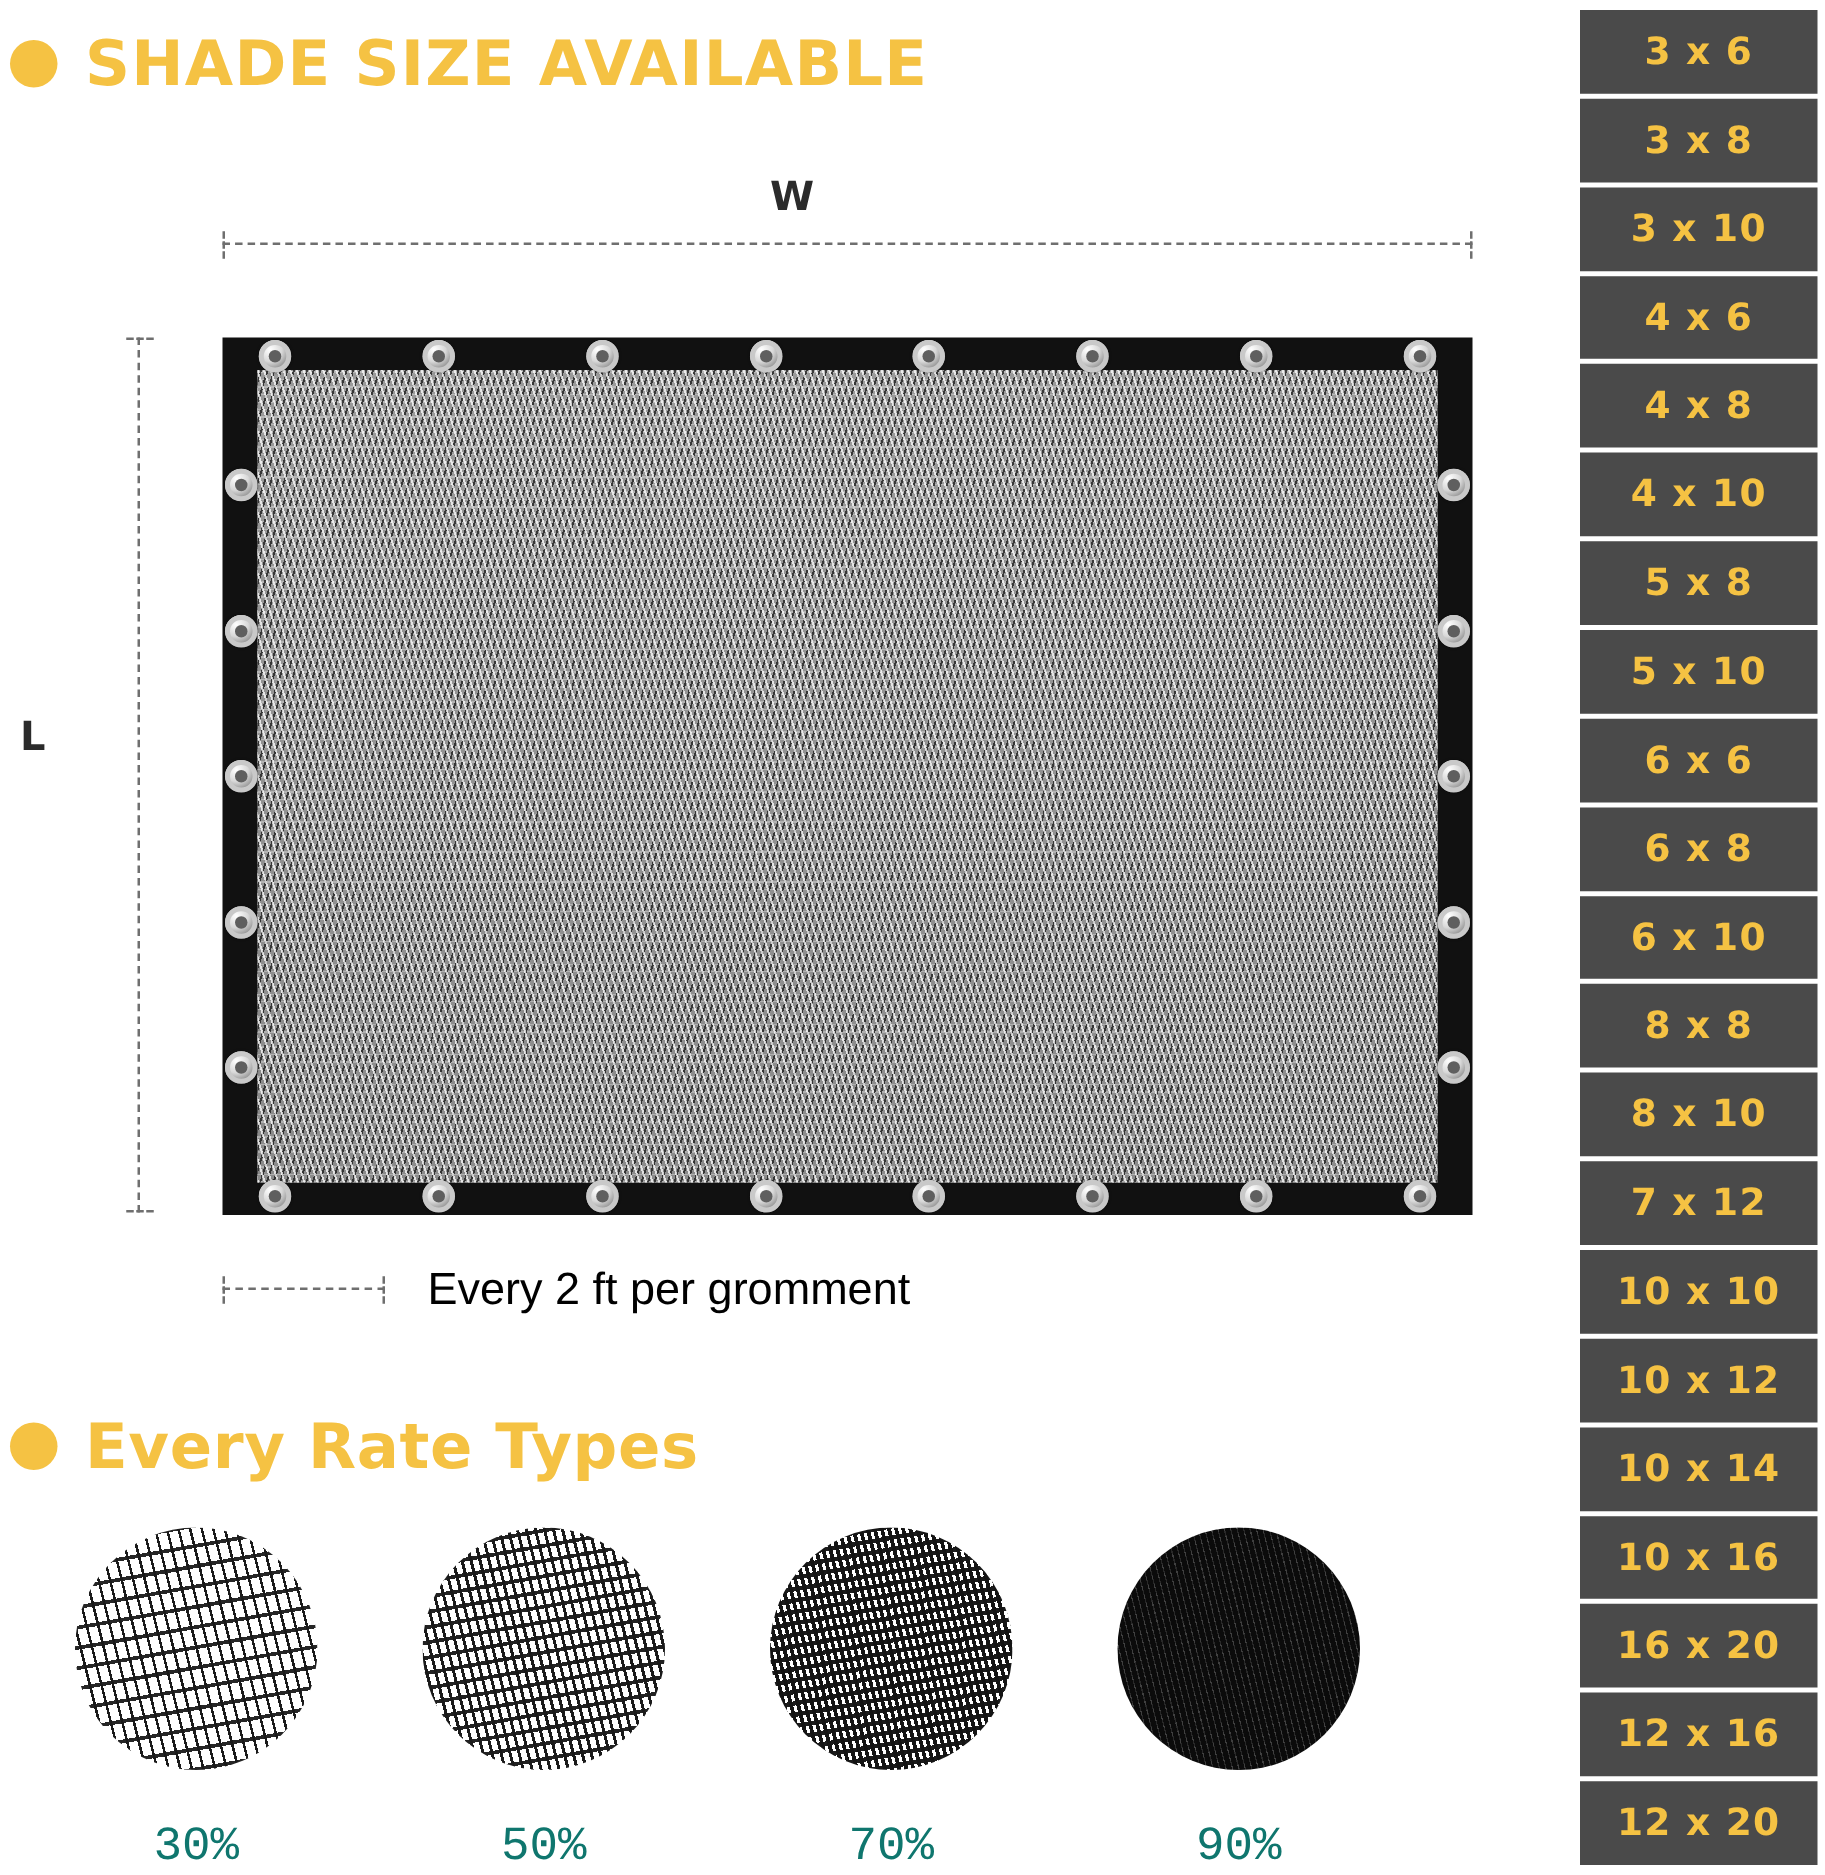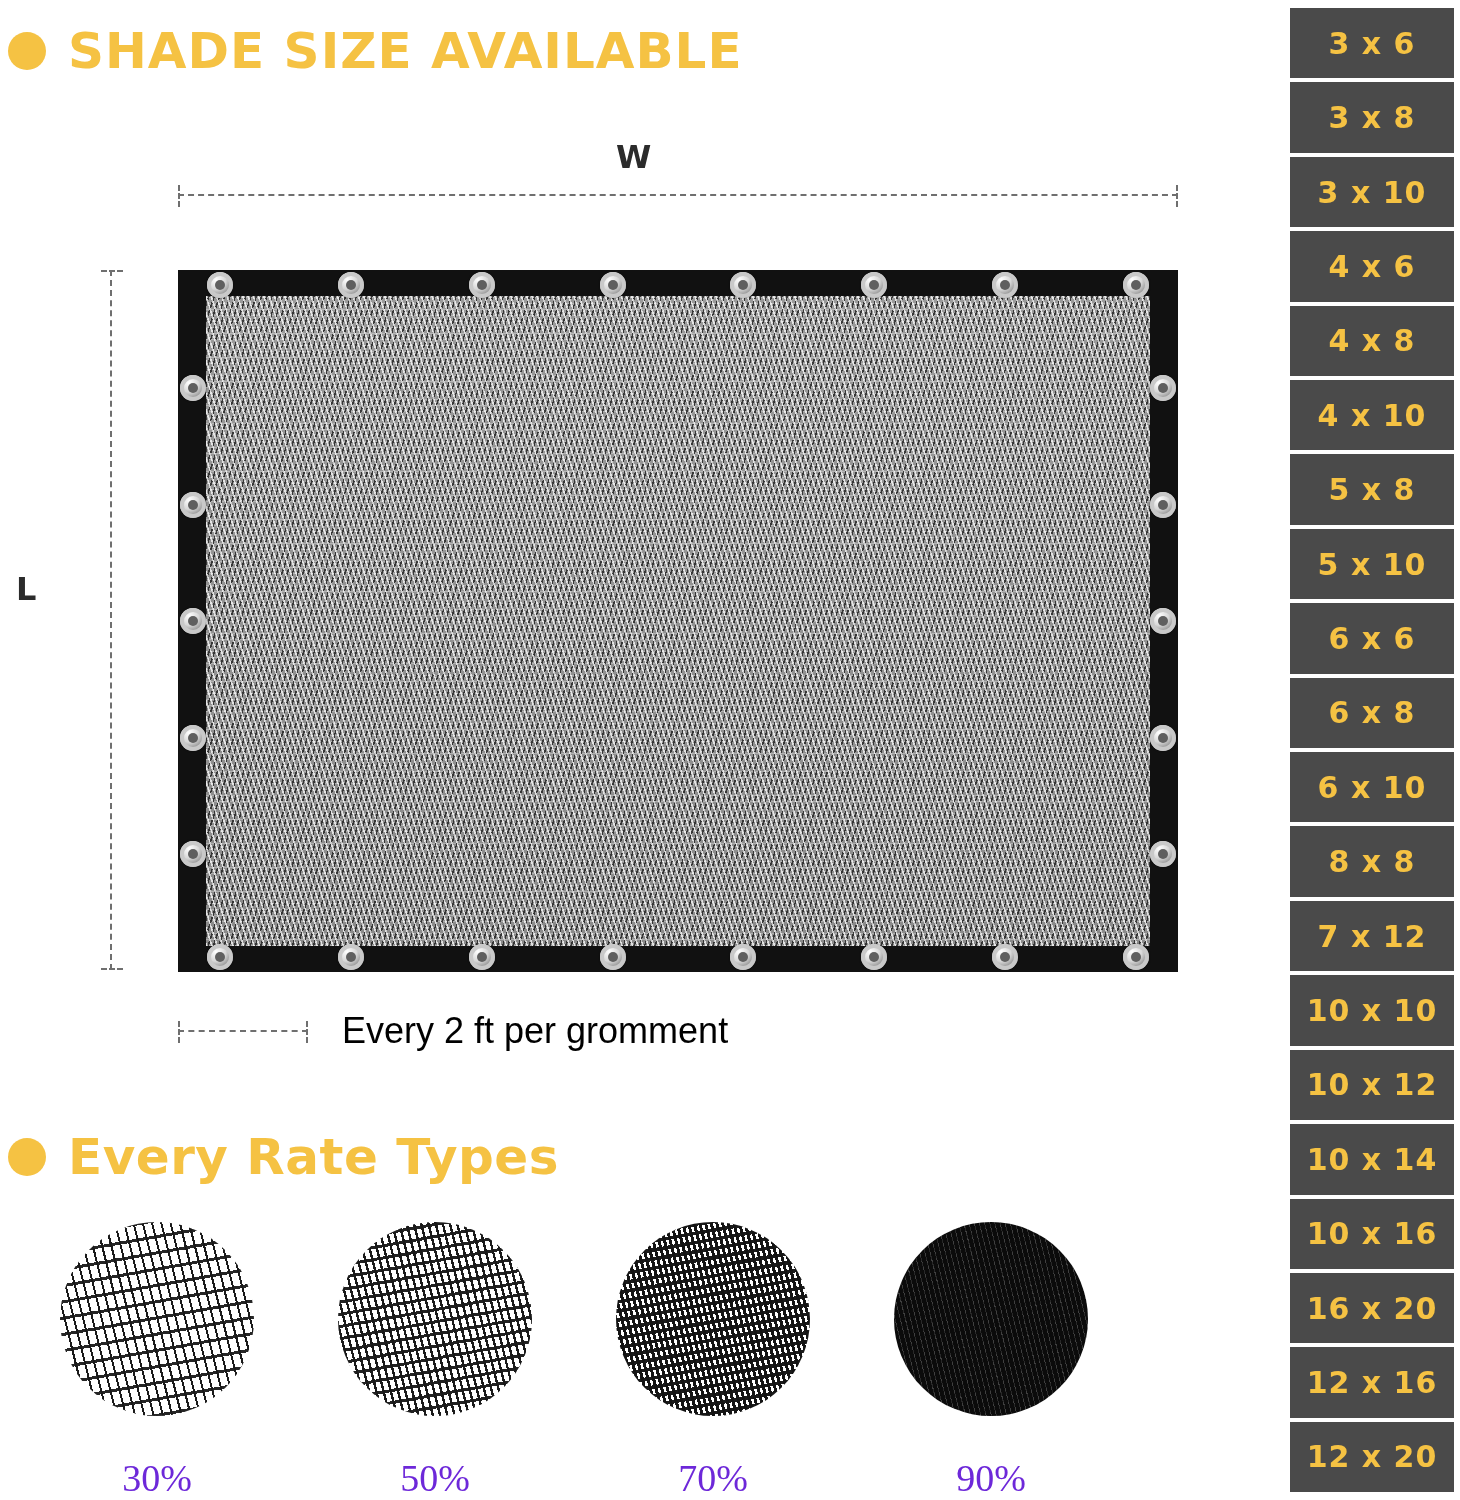--- a/index.html
+++ b/index.html
@@ -235,30 +235,30 @@
   }
   .swatch-90 {
     background-image:
       repeating-linear-gradient(76deg, #0b0b0b 0 4px, rgba(255,255,255,0.10) 4px 5px),
       repeating-linear-gradient(-10deg, #101010 0 4px, rgba(255,255,255,0.12) 4px 7px);
     background-color: #0d0d0d;
   }
   .rate-label {
     margin-top: 40px;
     font-size: 38px;
-    color: #6d28d9;
-    font-family: Liberation Serif, serif;
+    color: #0f766e;
+    font-family: Liberation Mono, monospace;
   }
 
   
   #size-list {
     position: absolute;
     right: 0;
     top: 0;
-    width: 170px;
+    width: 196px;
     height: 1500px;
     display: flex;
     flex-direction: column;
     gap: 4px;
     padding: 8px 6px 8px 0;
     box-sizing: border-box;
   }
   .size-chip {
     flex: 1 1 auto;
     background: #4a4a4a;
@@ -367,20 +367,21 @@
     <div class="size-chip">3 x 10</div>
     <div class="size-chip">4 x 6</div>
     <div class="size-chip">4 x 8</div>
     <div class="size-chip">4 x 10</div>
     <div class="size-chip">5 x 8</div>
     <div class="size-chip">5 x 10</div>
     <div class="size-chip">6 x 6</div>
     <div class="size-chip">6 x 8</div>
     <div class="size-chip">6 x 10</div>
     <div class="size-chip">8 x 8</div>
+    <div class="size-chip">8 x 10</div>
     <div class="size-chip">7 x 12</div>
     <div class="size-chip">10 x 10</div>
     <div class="size-chip">10 x 12</div>
     <div class="size-chip">10 x 14</div>
     <div class="size-chip">10 x 16</div>
     <div class="size-chip">16 x 20</div>
     <div class="size-chip">12 x 16</div>
     <div class="size-chip">12 x 20</div>
   </div>
 

